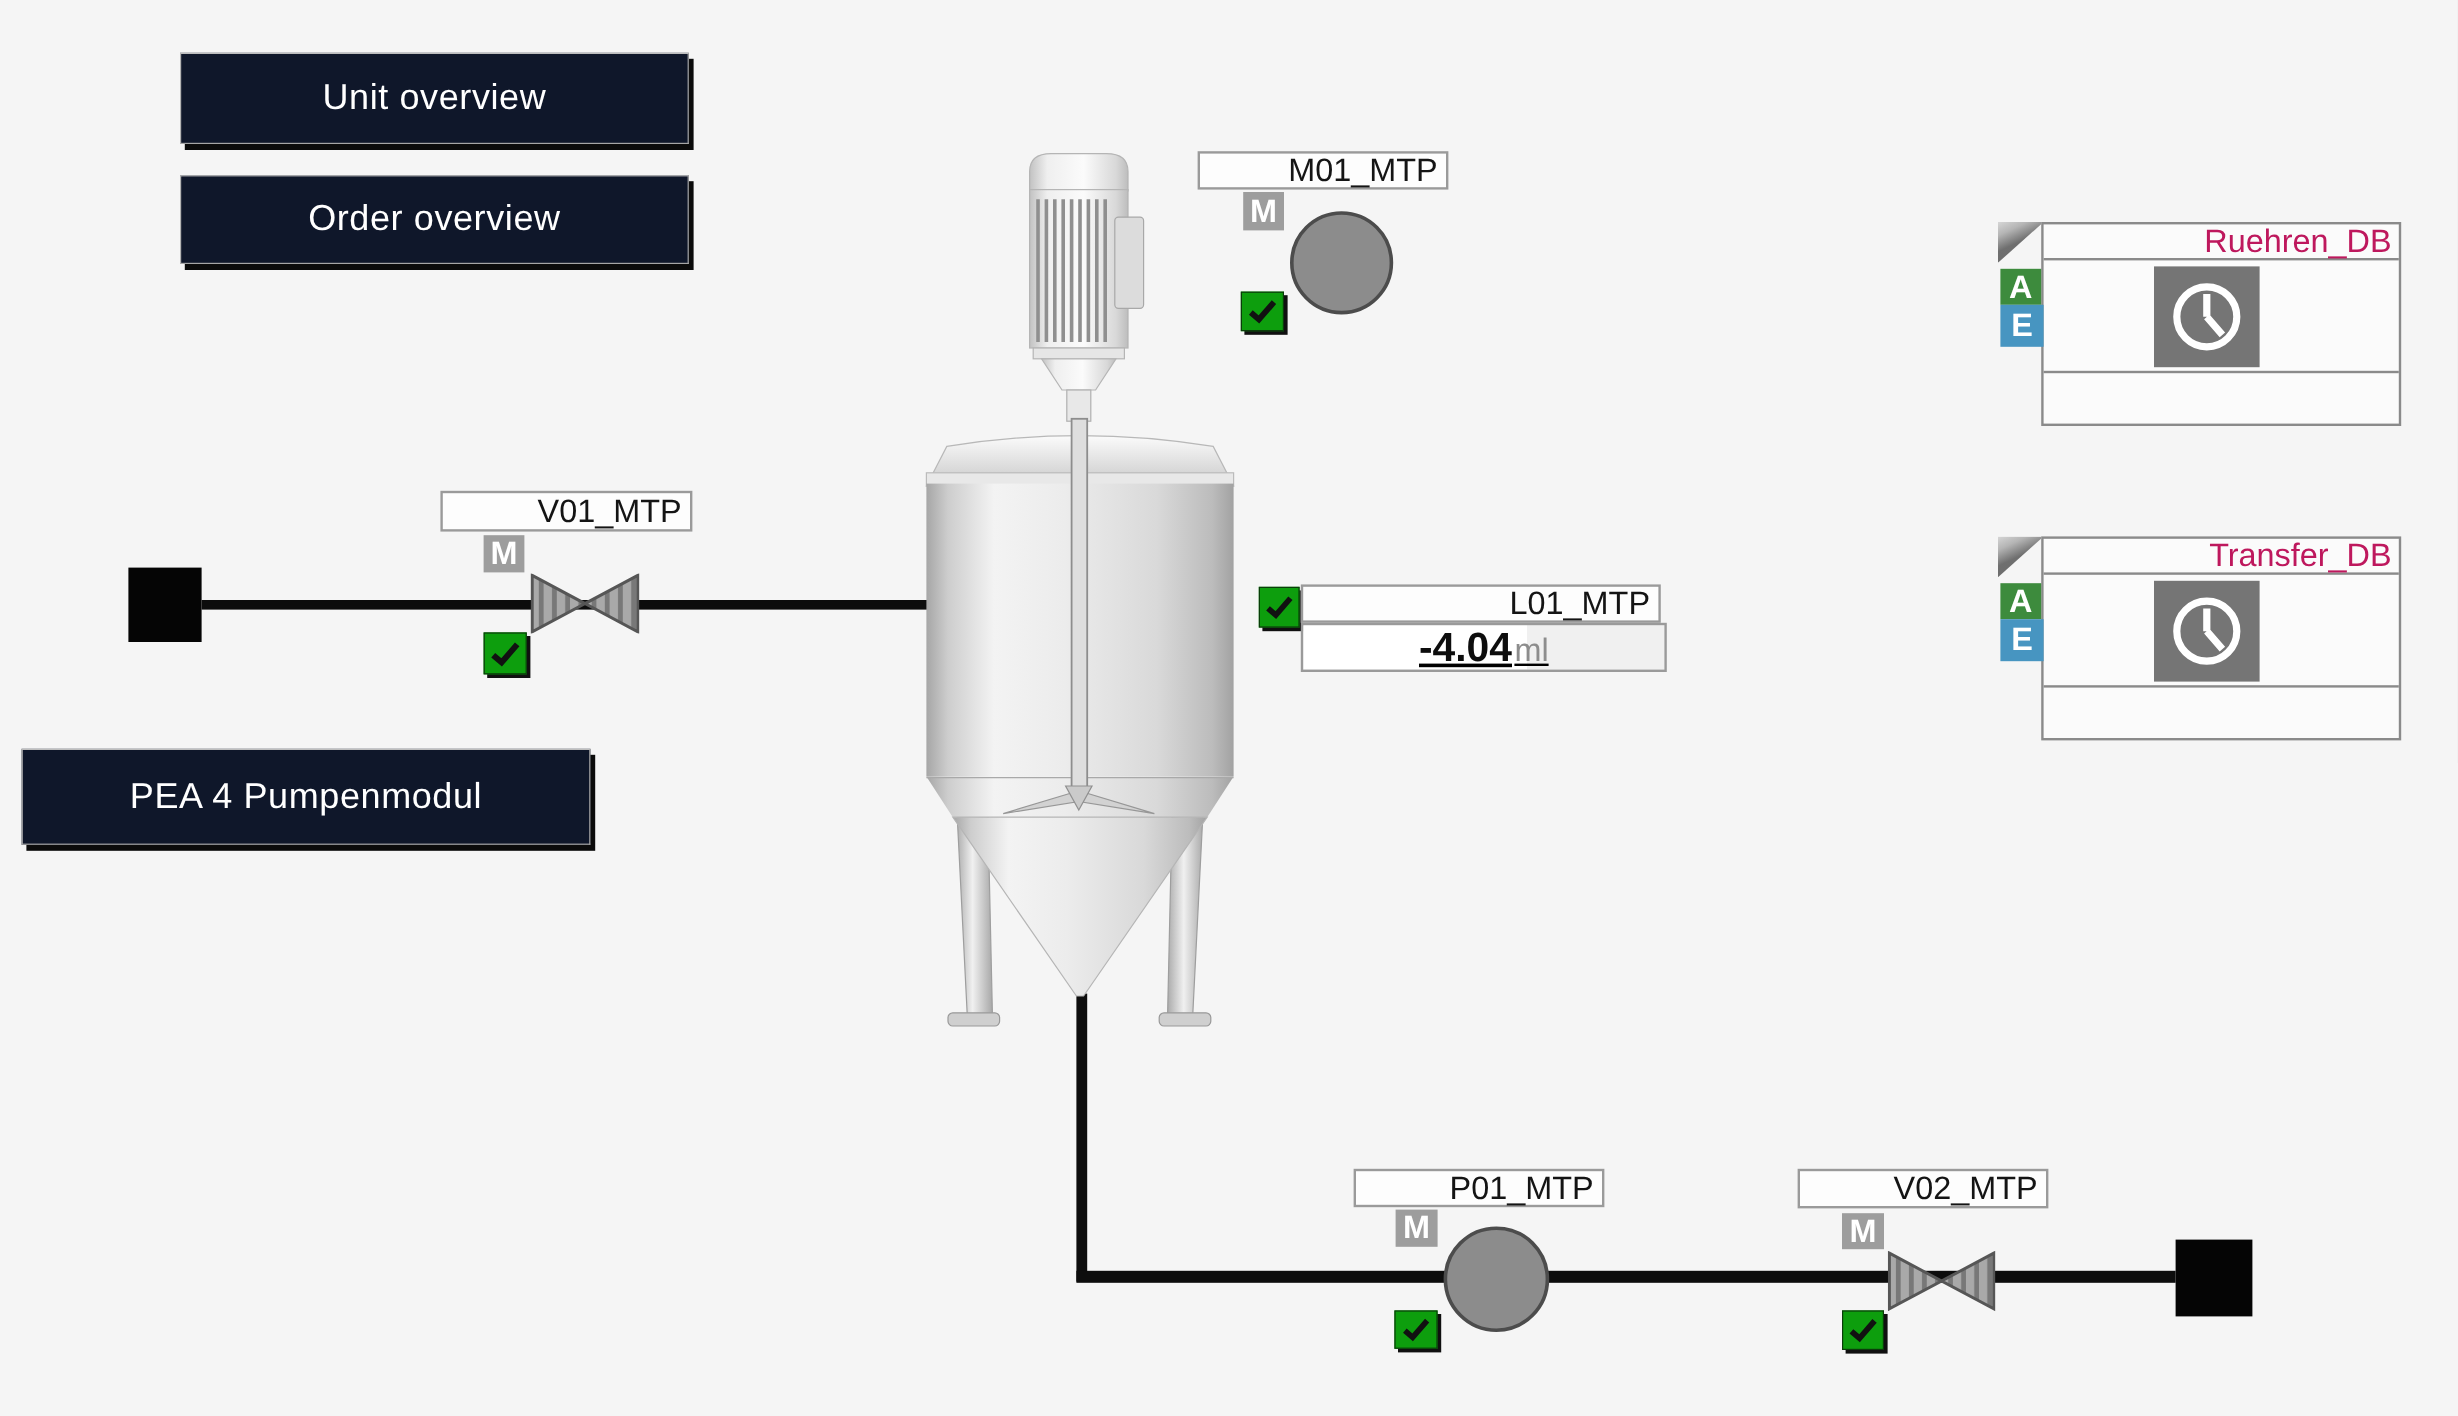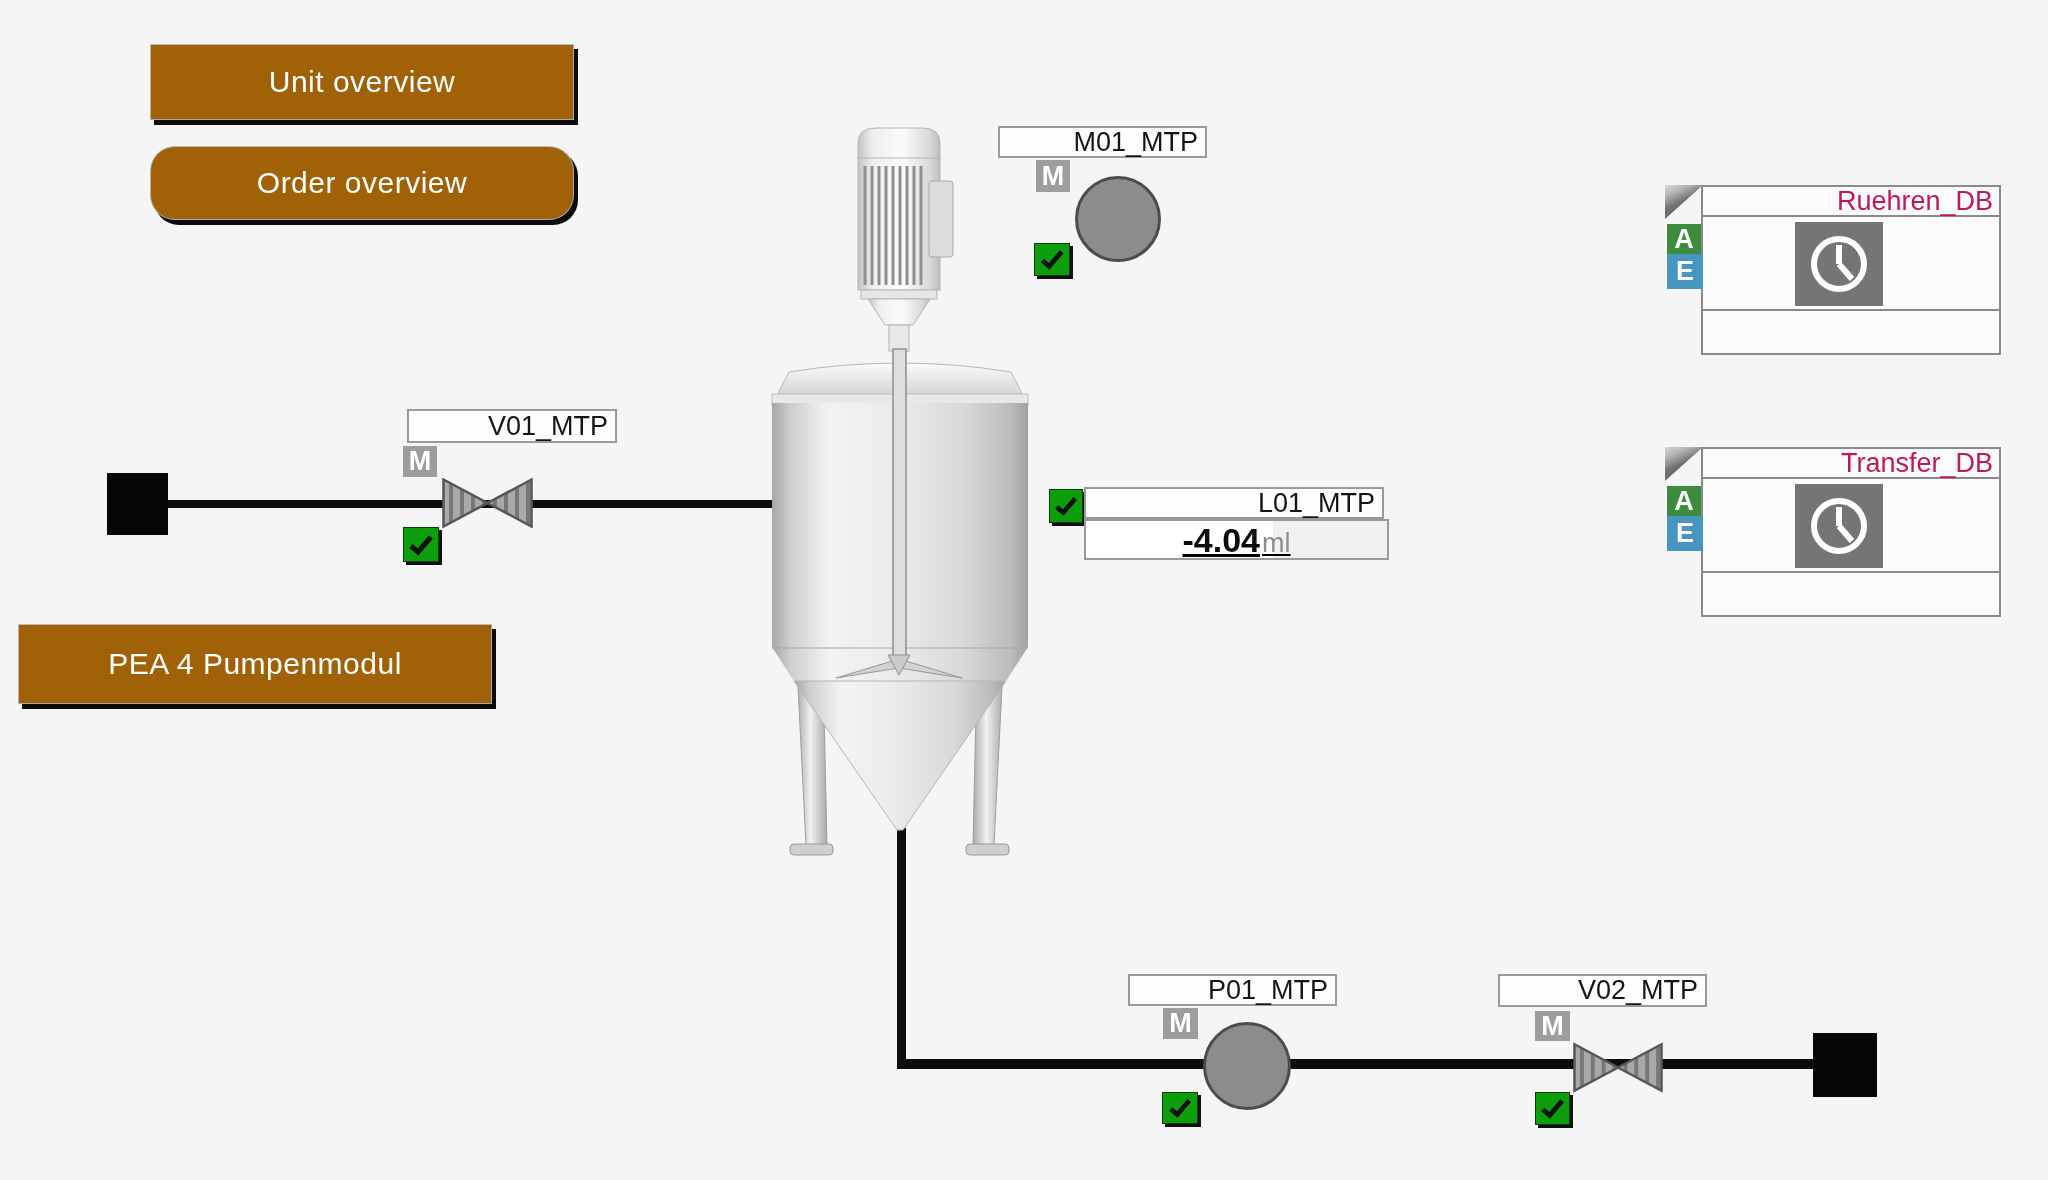--- a/index.html
+++ b/index.html
@@ -5,21 +5,21 @@
   * { margin:0; padding:0; box-sizing:border-box; }
   body { font-family:"Liberation Sans", sans-serif; background:#e9e9e9; }
   #screen {
     position:relative; width:2048px; height:1180px;
     background:#f5f5f5; overflow:hidden;
     font-family:"Liberation Sans", sans-serif;
   }
 
   
   .nav-btn {
-    position:absolute; background:#a16207; color:#ffffff;
+    position:absolute; background:#0f172a; color:#ffffff;
     font-size:30px; display:flex; align-items:center; justify-content:center;
     border:1px solid #a6a6a6; border-top-color:#bdbdbd; border-left-color:#b3b3b3;
     box-shadow:4px 5px 0 #0b0b0b; cursor:pointer; letter-spacing:0.5px;
   }
 
   
   .pipe { position:absolute; background:#0d0d0d; }
   .pipe-end { position:absolute; background:#050505; }
 
   
@@ -89,21 +89,21 @@
   }
   .db-badge-a { left:2px; top:39px; width:34px; height:30px; background:#3d8b3d; }
   .db-badge-e { left:2px; top:69px; width:36px; height:35px; background:#4795c1; }
 </style>
 </head>
 <body>
 
 <div id="screen">
 
   <div class="nav-btn" style="left:150px; top:44px; width:424px; height:76px;">Unit overview</div>
-  <div class="nav-btn" style="left:150px; top:146px; width:424px; height:74px;border-radius:25px;">Order overview</div>
+  <div class="nav-btn" style="left:150px; top:146px; width:424px; height:74px;">Order overview</div>
   <div class="nav-btn" style="left:18px; top:624px; width:474px; height:80px;">PEA 4 Pumpenmodul</div>
 
   <div class="pipe-end" style="left:107px; top:473px; width:61px; height:62px;"></div>
   <div class="pipe" style="left:168px; top:500px; width:607px; height:8px;"></div>
   <div class="pipe" style="left:897px; top:828px; width:9px; height:240px;"></div>
   <div class="pipe" style="left:897px; top:1059px; width:916px; height:10px;"></div>
   <div class="pipe-end" style="left:1813px; top:1033px; width:64px; height:64px;"></div>
 
   <svg style="position:absolute; left:740px; top:95px;" width="320" height="780" viewBox="0 0 320 780">
     <defs>
@@ -155,21 +155,21 @@
     <polygon points="32,552 288,552 266,586 54,586" fill="url(#gBody)"></polygon>
     <line x1="32" y1="553" x2="288" y2="553" stroke="#a9a9a9"></line>
     <polygon points="54,586 266,586 163,735 157,735" fill="url(#gBody)" stroke="#b5b5b5"></polygon>
 
     <rect x="153" y="254" width="13" height="312" fill="#dedede" stroke="#8d8d8d" stroke-width="1.5"></rect>
     <polygon points="159,564 96,583 159,573" fill="#d2d2d2" stroke="#979797"></polygon>
     <polygon points="159,564 222,583 159,573" fill="#d2d2d2" stroke="#979797"></polygon>
     <polygon points="148,560 170,560 159,580" fill="#cacaca" stroke="#909090"></polygon>
   </svg>
 
-  <div class="label-box" style="left:367px; top:409px; width:210px; height:34px;margin-left:40px;">V01_MTP</div>
+  <div class="label-box" style="left:367px; top:409px; width:210px; height:34px;">V01_MTP</div>
   <div class="m-badge" style="left:403px; top:446px; width:34px; height:31px;">M</div>
   <div class="valve" style="left:442px; top:478px;">
     <svg width="91" height="50" viewBox="0 0 91 50">
       <defs>
         <pattern id="vp1" width="11" height="50" patternUnits="userSpaceOnUse">
           <rect width="11" height="50" fill="#a9a9a9"></rect>
             <rect x="7" width="4" height="50" fill="#787878"></rect>
         </pattern>
       </defs>
       <polygon points="1.5,1.5 45.5,25 1.5,48.5" fill="url(#vp1)" stroke="#565656" stroke-width="2.5"></polygon>

